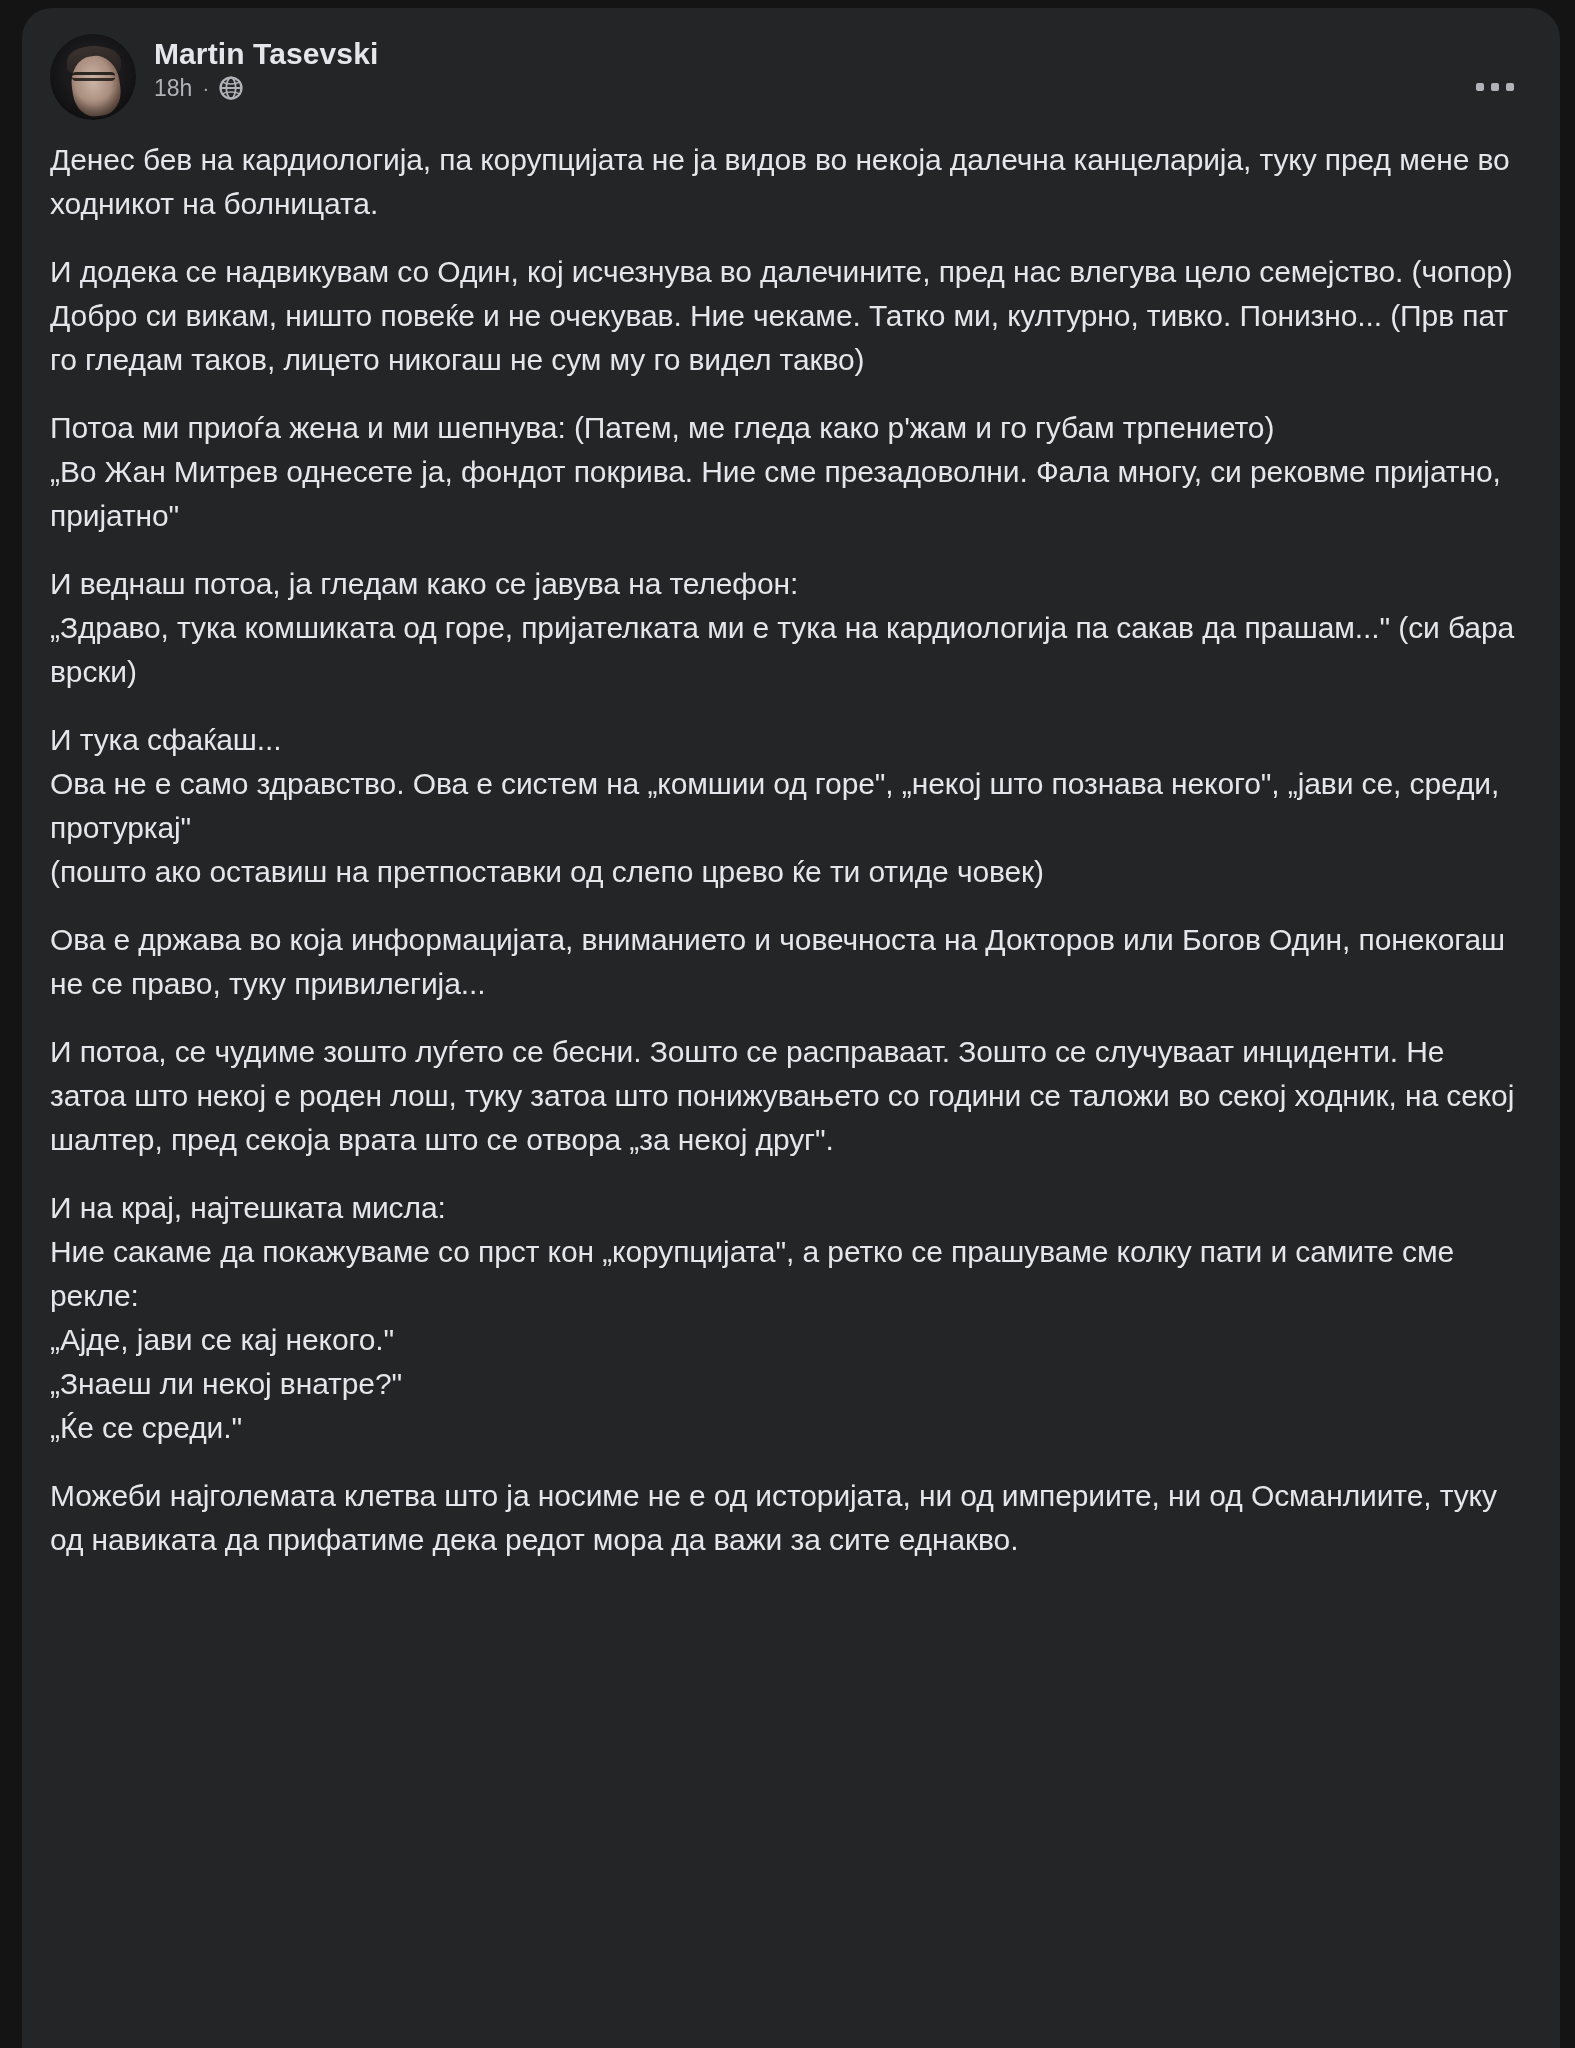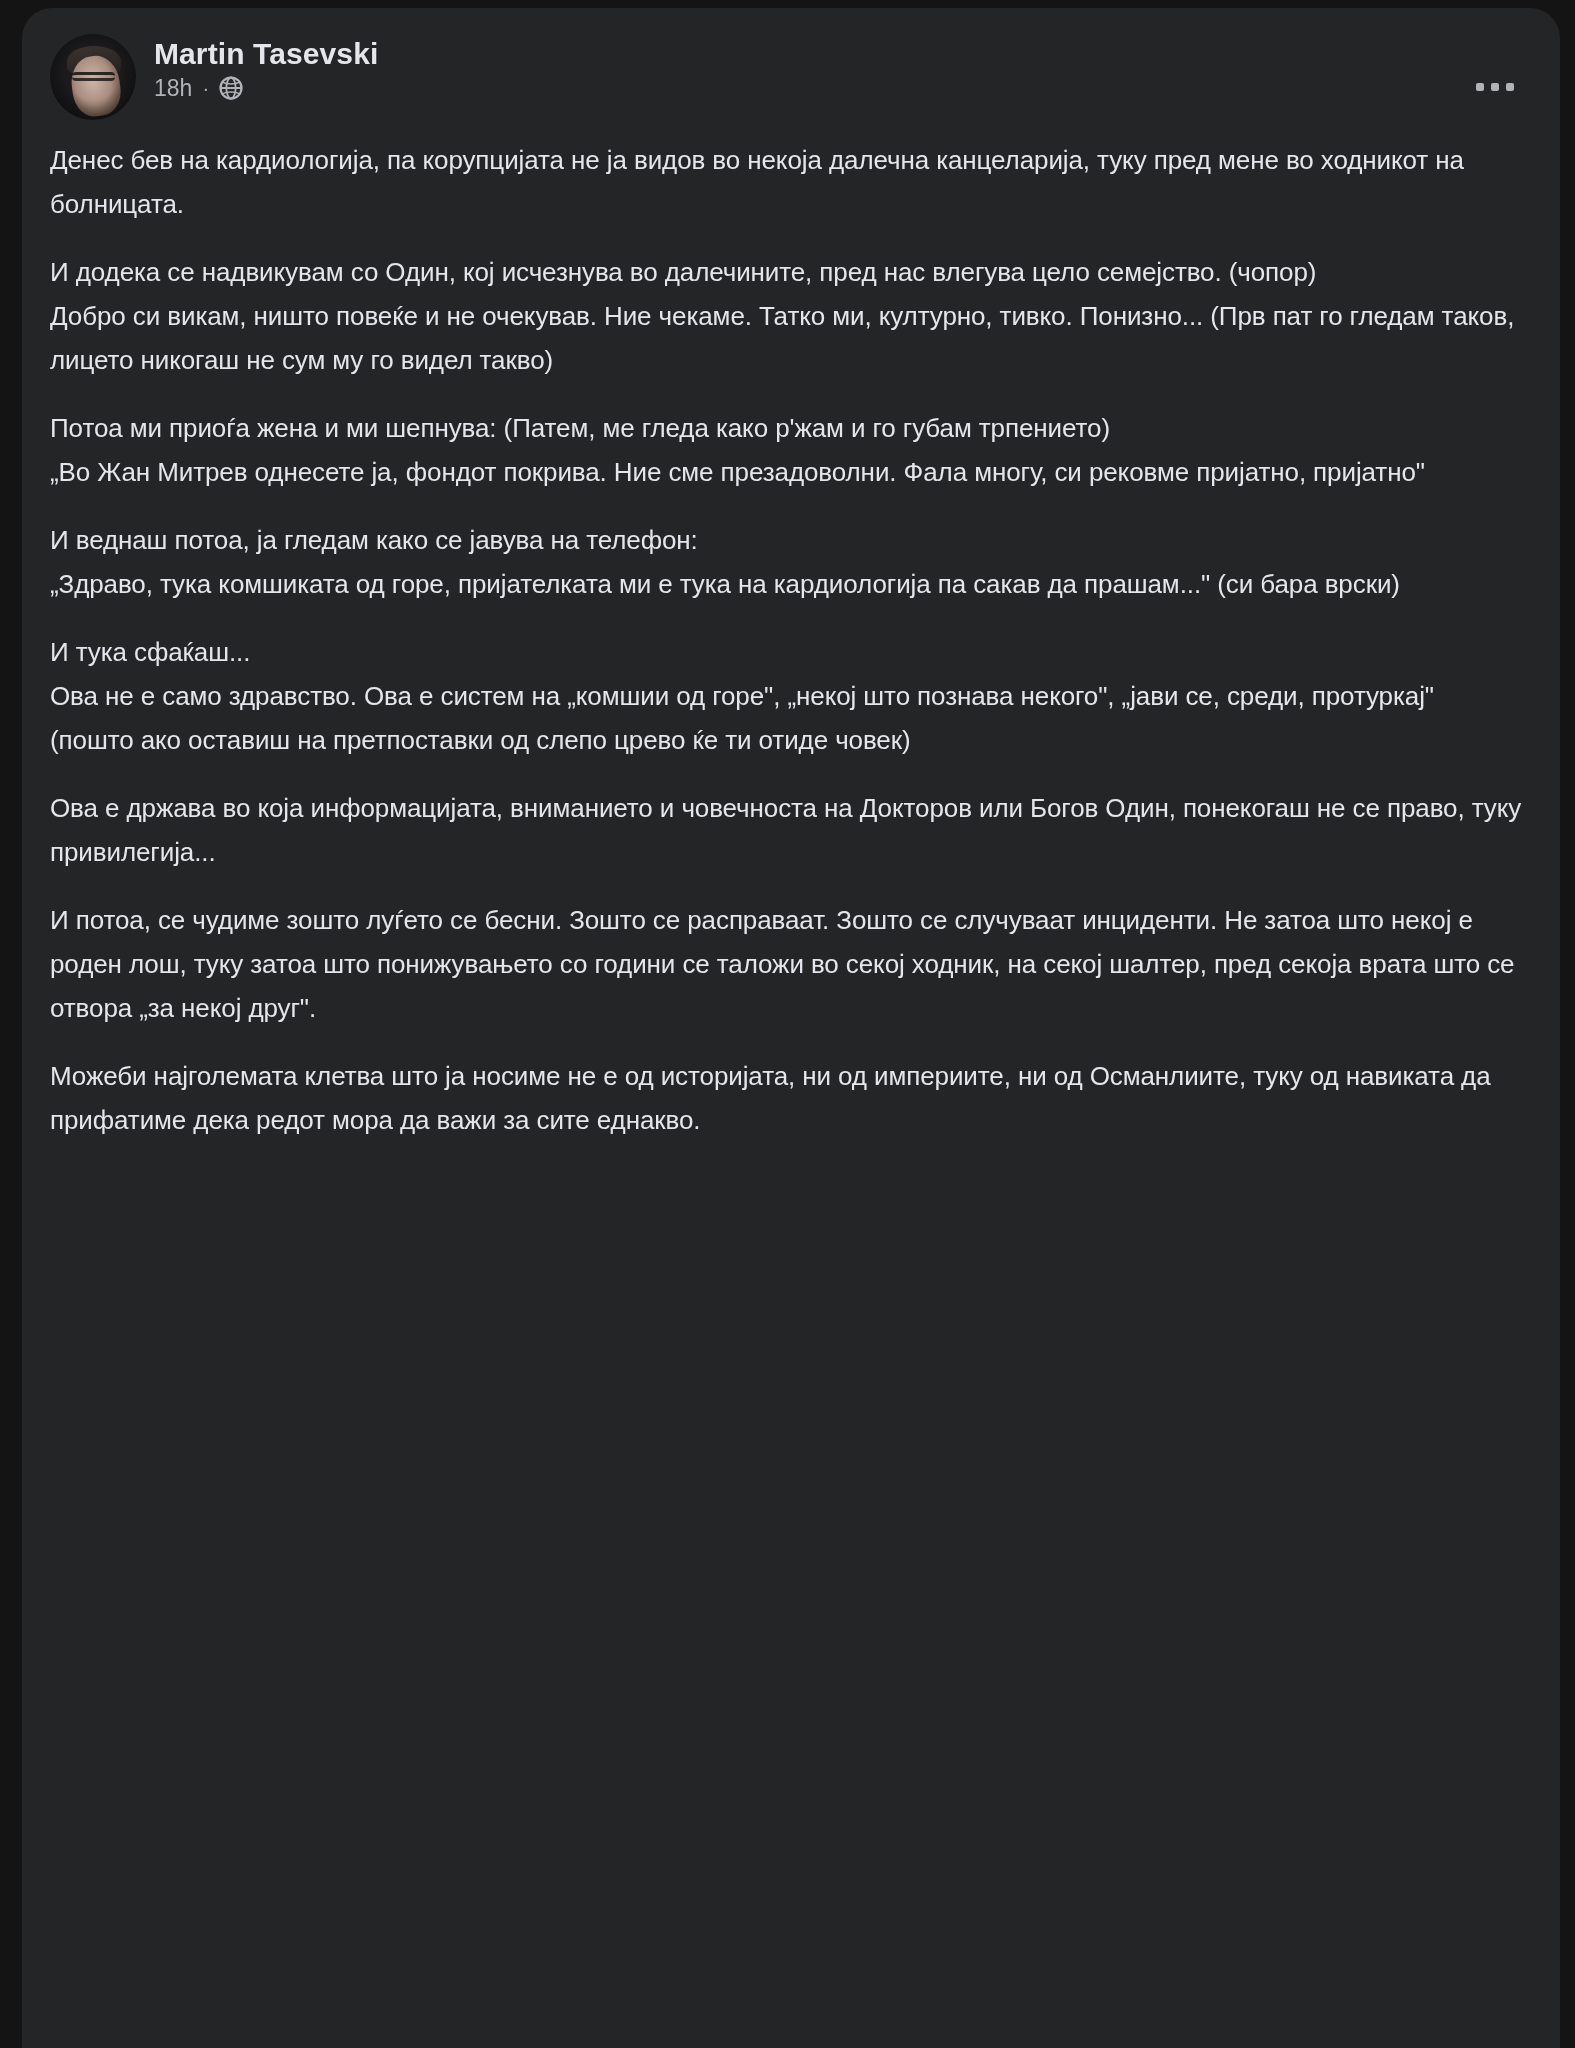--- a/index.html
+++ b/index.html
@@ -127,21 +127,21 @@
     border-radius: 2px;
   }
 
   
   .post-body {
     padding: 14px 34px 30px 28px;
   }
   .post-body p {
     margin: 0 0 24px 0;
     color: #e4e6eb;
-    font-size: 26px;
+    font-size: 30px;
     line-height: 44px;
     letter-spacing: -0.1px;
     white-space: pre-wrap;
     word-break: normal;
   }
   .post-body p:last-child { margin-bottom: 0; }
 </style>
 </head>
 <body>
 
@@ -186,16 +186,21 @@
 Добро си викам, ништо повеќе и не очекував. Ние чекаме. Татко ми, културно, тивко. Понизно... (Прв пат го гледам таков, лицето никогаш не сум му го видел такво)</p>
     <p>Потоа ми приоѓа жена и ми шепнува: (Патем, ме гледа како р'жам и го губам трпението)
 „Во Жан Митрев однесете ја, фондот покрива. Ние сме презадоволни. Фала многу, си рековме пријатно, пријатно"</p>
     <p>И веднаш потоа, ја гледам како се јавува на телефон:
 „Здраво, тука комшиката од горе, пријателката ми е тука на кардиологија па сакав да прашам..." (си бара врски)</p>
     <p>И тука сфаќаш...
 Ова не е само здравство. Ова е систем на „комшии од горе", „некој што познава некого", „јави се, среди, протуркај"
 (пошто ако оставиш на претпоставки од слепо црево ќе ти отиде човек)</p>
     <p>Ова е држава во која информацијата, вниманието и човечноста на Докторов или Богов Один, понекогаш не се право, туку привилегија...</p>
     <p>И потоа, се чудиме зошто луѓето се бесни. Зошто се расправаат. Зошто се случуваат инциденти. Не затоа што некој е роден лош, туку затоа што понижувањето со години се таложи во секој ходник, на секој шалтер, пред секоја врата што се отвора „за некој друг".</p>
+    <p>И на крај, најтешката мисла:
+Ние сакаме да покажуваме со прст кон „корупцијата", а ретко се прашуваме колку пати и самите сме рекле:
+„Ајде, јави се кај некого."
+„Знаеш ли некој внатре?"
+„Ќе се среди."</p>
     <p>Можеби најголемата клетва што ја носиме не е од историјата, ни од империите, ни од Османлиите, туку од навиката да прифатиме дека редот мора да важи за сите еднакво.</p>
   </div>
 
 </div>
 
 </body></html>

